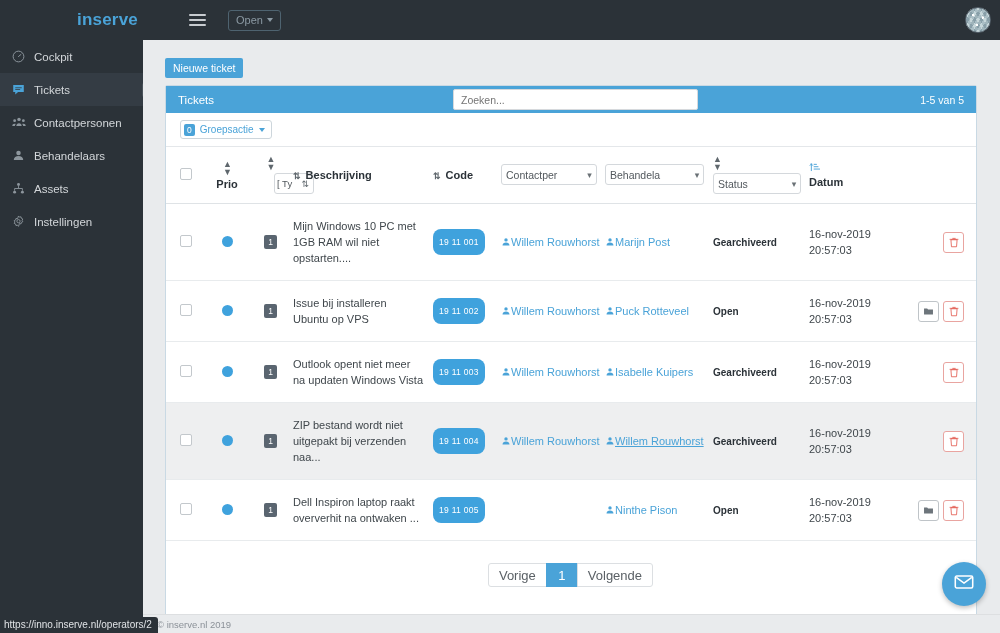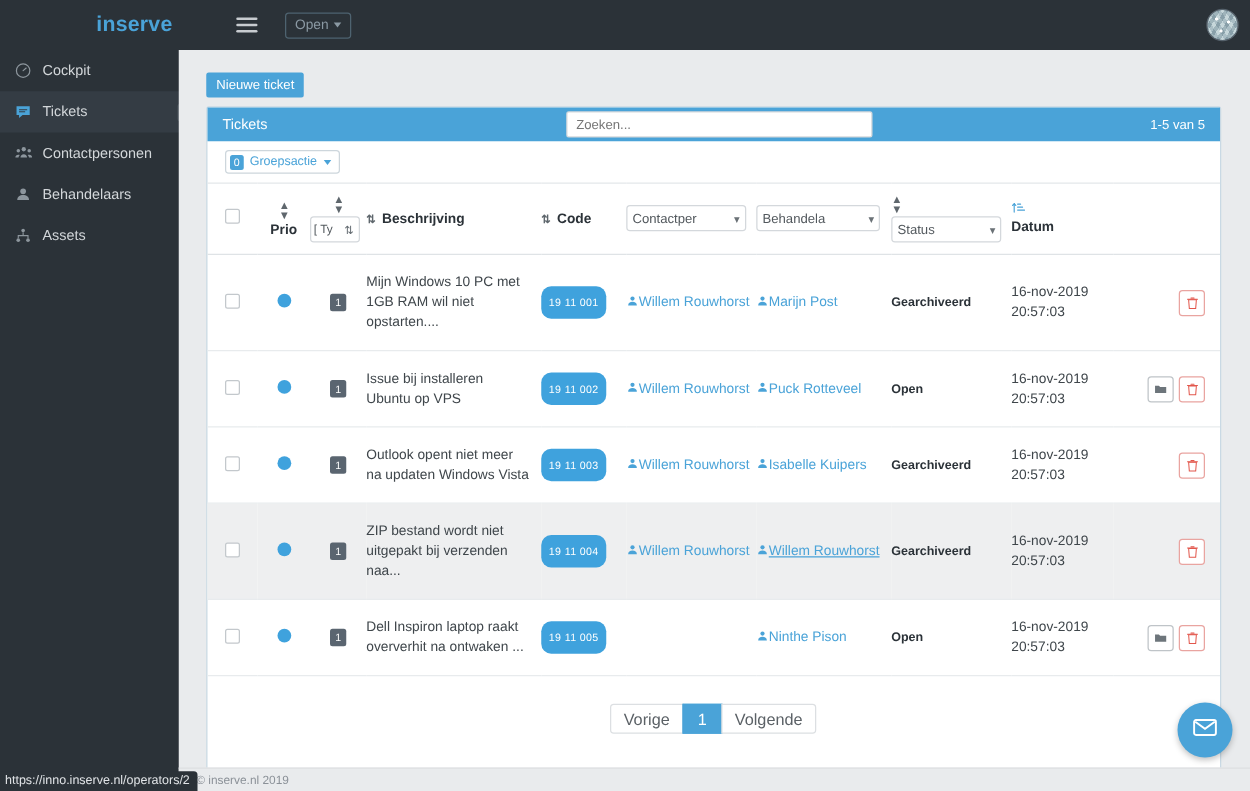--- a/index.html
+++ b/index.html
@@ -108,21 +108,21 @@
     text-align: left; font-weight: bold;
   }
   .sort-ic { display: block; color: #5f676d; font-size: 9px; line-height: 8px; margin-bottom: 2px; letter-spacing: -1px;}
   .sort-inline { color: #5f676d; font-size: 9px; letter-spacing: -1px; margin-right: 3px; }
   .sort-blue { color: #4aa3d8; font-size: 11px; display: block; margin-bottom: 1px; }
   .hdr-sel {
     width: 92%; height: 21px; border: 1px solid #d4d8dc; border-radius: 3px;
     background: #fff; font-size: 10.5px; color: #52585d; padding: 0 4px;
     display: flex; align-items: center; justify-content: space-between; font-weight: normal;
   }
-  .hdr-sel.small { width: 40px; font-size: 9.5px; padding: 0 2px; }
+  .hdr-sel.small { width: 40px; font-size: 9.5px; padding: 0 2px; margin-left: 26px; }
   .chev { color: #6a7176; font-size: 9px; }
   .cb {
     width: 12px; height: 12px; border: 1px solid #c3c8cc; border-radius: 2px; background: #fff;
     display: inline-block; cursor: pointer;
   }
 
   tbody td { border-bottom: 1px solid #e8ebed; padding: 14px 0; vertical-align: middle;
     font-size: 11px; color: #3b4246; }
   tbody tr.alt { background: #eeeff0; }
   .prio-dot { width: 11px; height: 11px; border-radius: 50%; background: #3fa2dd; display: inline-block; }
@@ -236,20 +236,29 @@
       <svg width="13" height="13" viewBox="0 0 16 16">
           <circle cx="8" cy="3" r="1.8" fill="currentColor"></circle>
           <circle cx="3.2" cy="12.5" r="1.8" fill="currentColor"></circle>
           <circle cx="12.8" cy="12.5" r="1.8" fill="currentColor"></circle>
           <path d="M8 5v2.5M3.2 10.7V8H12.8v2.7" fill="none" stroke="currentColor" stroke-width="1.1"></path>
         </svg>
     </span>
     <span class="nav-label">Assets</span>
   </div>
 
+  <div class="nav-item">
+    <span class="nav-ico">
+      <svg width="13" height="13" viewBox="0 0 16 16">
+          <path d="M8 1.2l1.2 1.5 1.9-.5.4 1.9 1.8.8-.9 1.7.9 1.7-1.8.8-.4 1.9-1.9-.5L8 14l-1.2-1.5-1.9.5-.4-1.9-1.8-.8.9-1.7-.9-1.7 1.8-.8.4-1.9 1.9.5z" fill="none" stroke="currentColor" stroke-width="1.1" stroke-linejoin="round"></path>
+          <circle cx="8" cy="7.6" r="2" fill="none" stroke="currentColor" stroke-width="1.1"></circle>
+        </svg>
+    </span>
+    <span class="nav-label">Instellingen</span>
+  </div>
 
   <div id="sidebar-collapse">❮</div>
 </div>
 
 <div id="statusbar">https://inno.inserve.nl/operators/2</div>
 
 <div id="content">
 
   <button id="btn-new-ticket">Nieuwe ticket</button>
 

